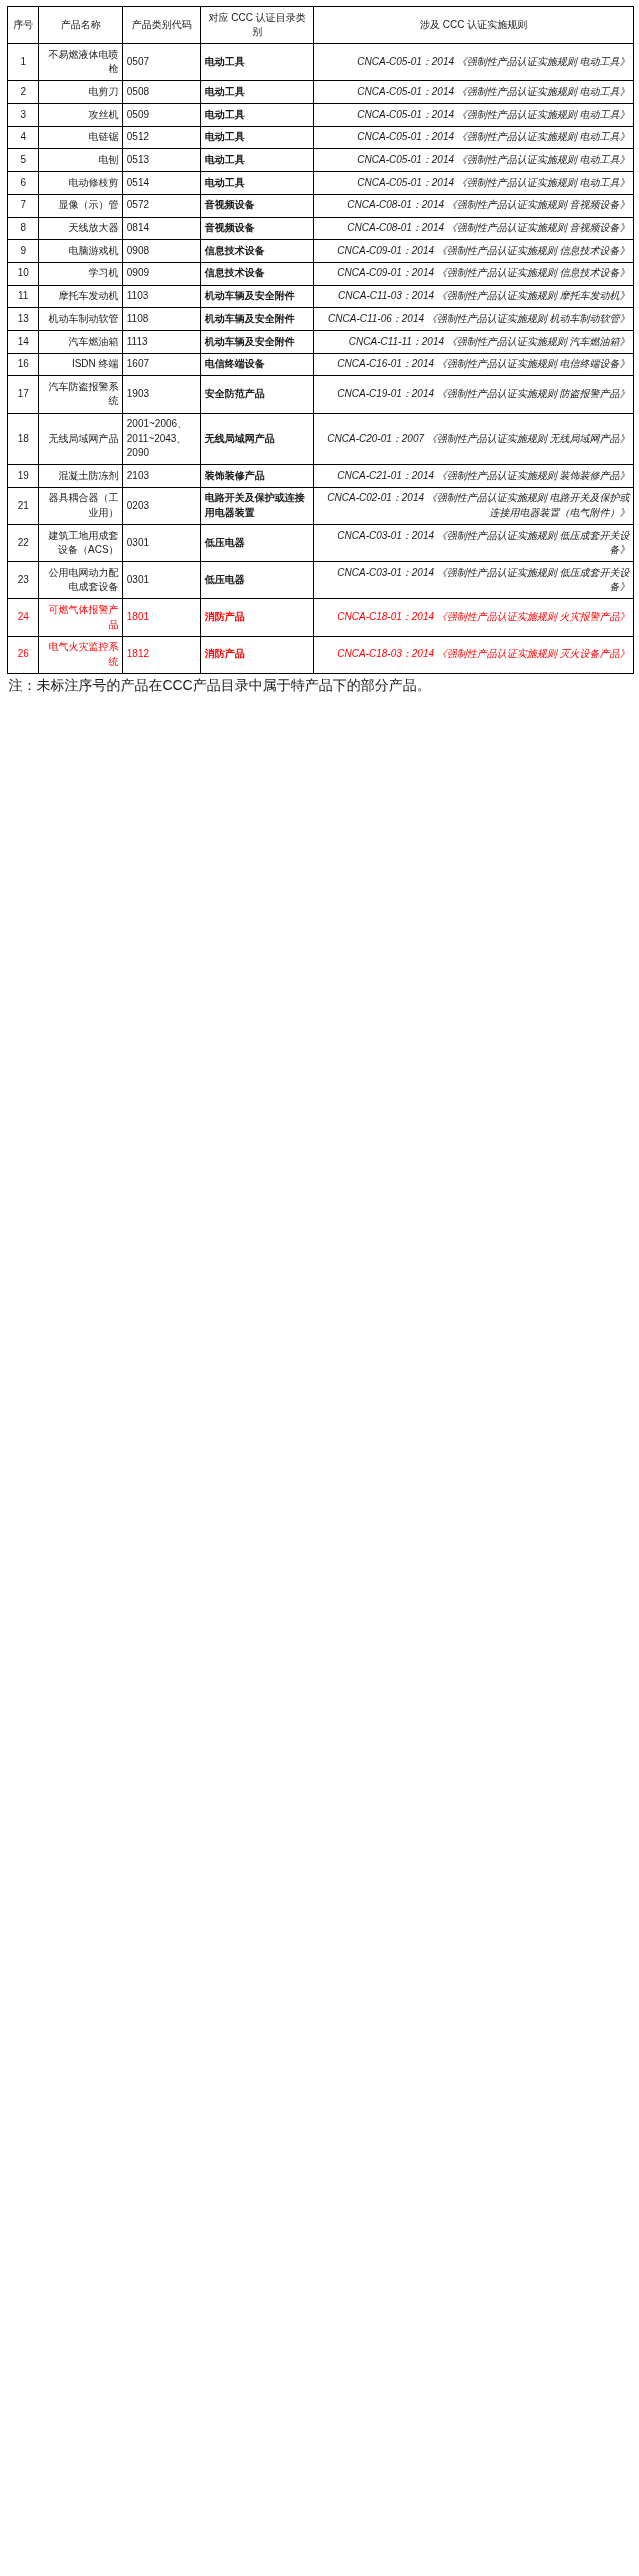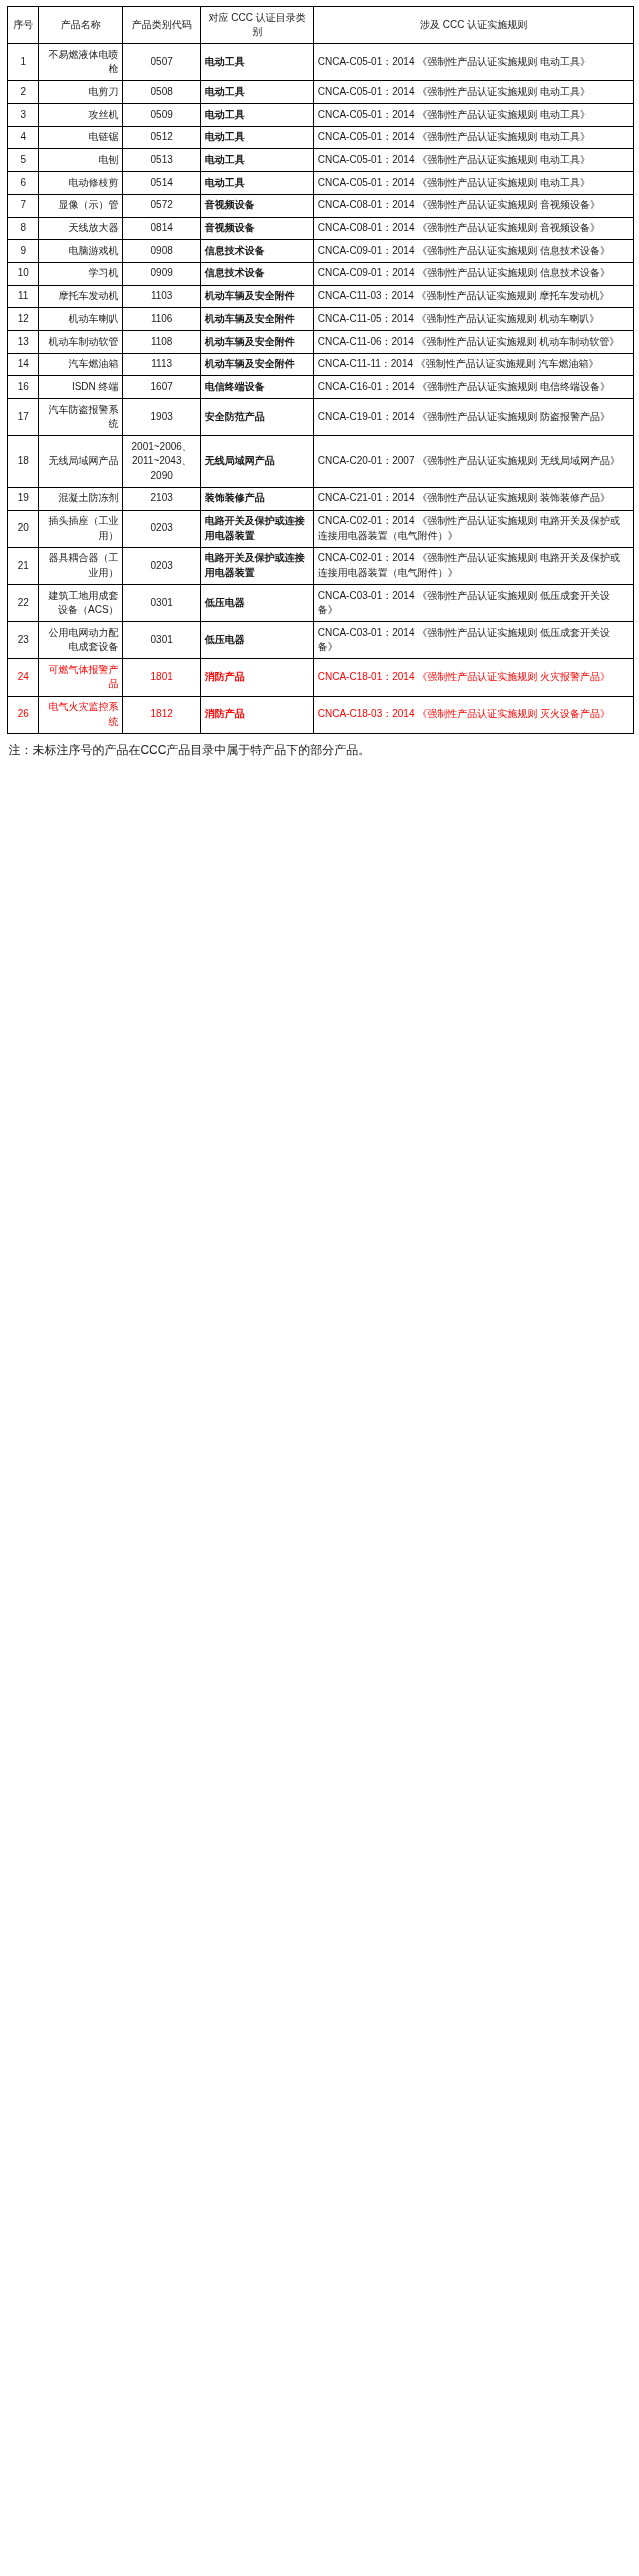--- a/index.html
+++ b/index.html
@@ -36,30 +36,30 @@
     text-align: center;
   }
   col.c-idx { width: 31px; }
   col.c-name { width: 84px; }
   col.c-code { width: 78px; }
   col.c-cat { width: 113px; }
   col.c-rule { width: 320px; }
 
   td.idx { text-align: center; }
   td.name { text-align: right; }
-  td.code { text-align: center; }
+  td.code { }
   td.cat  { text-align: left; font-weight: bold; }
-  td.rule { text-align: left; }
+  td.rule { text-align: right; font-style: italic; }
 
   .hl { color: #ff0000; }
 
   .note {
-    font-size: 12px;
+    font-size: 14px;
     line-height: 1.5;
-    margin-top: 7px;
+    margin-top: 1px;
     padding-left: 1.2px;
     color: #1a1a1a;
   }
 </style>
 </head>
 <body>
 
 <div class="page">
 
   <table class="ccc">
@@ -151,27 +151,20 @@
           <td class="rule">CNCA-C09-01：2014 《强制性产品认证实施规则 信息技术设备》</td>
         </tr>
         <tr>
           <td class="idx">11</td>
           <td class="name">摩托车发动机</td>
           <td class="code">1103</td>
           <td class="cat">机动车辆及安全附件</td>
           <td class="rule">CNCA-C11-03：2014 《强制性产品认证实施规则 摩托车发动机》</td>
         </tr>
         <tr>
-          <td class="idx">12</td>
-          <td class="name">机动车喇叭</td>
-          <td class="code">1106</td>
-          <td class="cat">机动车辆及安全附件</td>
-          <td class="rule">CNCA-C11-05：2014 《强制性产品认证实施规则 机动车喇叭》</td>
-        </tr>
-        <tr>
           <td class="idx">13</td>
           <td class="name">机动车制动软管</td>
           <td class="code">1108</td>
           <td class="cat">机动车辆及安全附件</td>
           <td class="rule">CNCA-C11-06：2014 《强制性产品认证实施规则 机动车制动软管》</td>
         </tr>
         <tr>
           <td class="idx">14</td>
           <td class="name">汽车燃油箱</td>
           <td class="code">1113</td>
@@ -200,27 +193,20 @@
           <td class="rule">CNCA-C20-01：2007 《强制性产品认证实施规则 无线局域网产品》</td>
         </tr>
         <tr>
           <td class="idx">19</td>
           <td class="name">混凝土防冻剂</td>
           <td class="code">2103</td>
           <td class="cat">装饰装修产品</td>
           <td class="rule">CNCA-C21-01：2014 《强制性产品认证实施规则 装饰装修产品》</td>
         </tr>
         <tr>
-          <td class="idx">20</td>
-          <td class="name">插头插座（工业用）</td>
-          <td class="code">0203</td>
-          <td class="cat">电路开关及保护或连接用电器装置</td>
-          <td class="rule">CNCA-C02-01：2014 《强制性产品认证实施规则 电路开关及保护或连接用电器装置（电气附件）》</td>
-        </tr>
-        <tr>
           <td class="idx">21</td>
           <td class="name">器具耦合器（工业用）</td>
           <td class="code">0203</td>
           <td class="cat">电路开关及保护或连接用电器装置</td>
           <td class="rule">CNCA-C02-01：2014 《强制性产品认证实施规则 电路开关及保护或连接用电器装置（电气附件）》</td>
         </tr>
         <tr>
           <td class="idx">22</td>
           <td class="name">建筑工地用成套设备（ACS）</td>
           <td class="code">0301</td>

